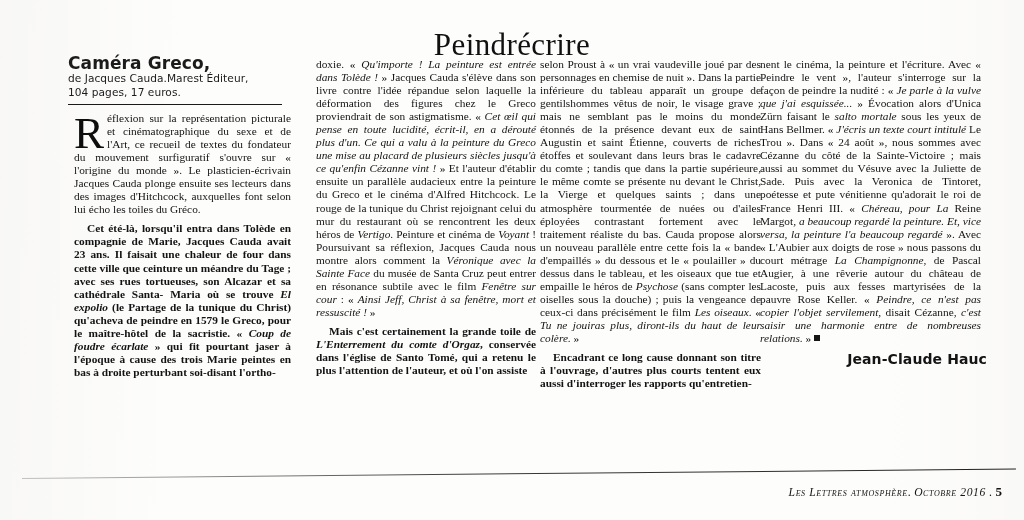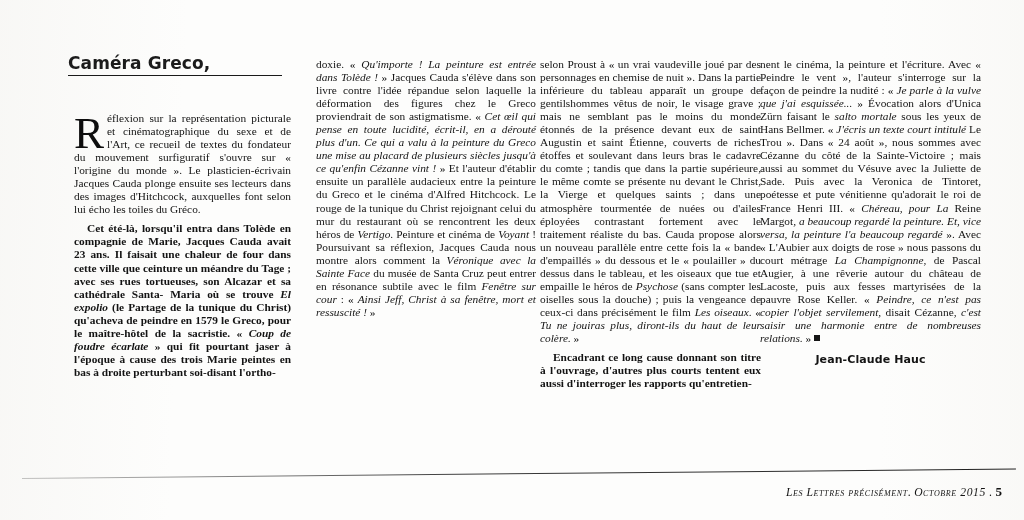--- a/index.html
+++ b/index.html
@@ -103,24 +103,24 @@
 
   .endmark {
     display: inline-block;
     width: 6px; height: 6px;
     background: #151515;
     margin-left: 3px;
     vertical-align: 1px;
   }
   .byline {
     display: block;
-    text-align: center;
+    text-align: right;
     font-family: "DejaVu Sans", sans-serif;
     font-weight: bold;
-    font-size: 11px;
+    font-size: 14px;
     letter-spacing: 0.1px;
     margin-top: 8px;
     text-indent: 0;
     color: #141414;
   }
 
   
   .bottom-rule {
     position: absolute;
     left: 22px;
@@ -154,44 +154,48 @@
   }
   .folio .dot { font-style: normal; }
 </style>
 </head>
 <body>
 
 <div class="page"></div>
 
 <div class="sheet">
 
+  <h1 class="article-title">Peindrécrire</h1>
 
   <div class="bookinfo">
     <div class="bi-title">Caméra Greco,</div>
+    <div class="bi-line">de Jacques Cauda.Marest Éditeur,</div>
+    <div class="bi-line">104 pages, 17 euros.</div>
     <div class="bi-rule"></div>
   </div>
 
   <div class="col" id="col1">
     <p class="noindent"><span class="dropcap">R</span><span>éflexion sur la représentation picturale et cinématographique du sexe et de l'Art, ce recueil de textes du fondateur du mouvement surfiguratif s'ouvre sur « l'origine du monde ». Le plasticien-écrivain Jacques Cauda plonge ensuite ses lecteurs dans des images d'Hitchcock, auxquelles font selon lui écho les toiles du Gréco.</span></p>
     <p><span>Cet été-là, lorsqu'il entra dans Tolède en compagnie de Marie, Jacques Cauda avait 23 ans. Il faisait une chaleur de four dans cette ville que ceinture un méandre du Tage ; avec ses rues tortueuses, son Alcazar et sa cathédrale Santa- Maria où se trouve </span><i>El expolio</i><span> (le Partage de la tunique du Christ) qu'acheva de peindre en 1579 le Greco, pour le maître-hôtel de la sacristie. « </span><i>Coup de foudre écarlate</i><span> » qui fit pourtant jaser à l'époque à cause des trois Marie peintes en bas à droite perturbant soi-disant l'ortho-</span></p>
   </div>
 
   <div class="col" id="col2">
     <p class="noindent"><span>doxie. « </span><i>Qu'importe ! La peinture est entrée dans Tolède !</i><span> » Jacques Cauda s'élève dans son livre contre l'idée répandue selon laquelle la déformation des figures chez le Greco proviendrait de son astigmatisme. « </span><i>Cet œil qui pense en toute lucidité, écrit-il, en a dérouté plus d'un. Ce qui a valu à la peinture du Greco une mise au placard de plusieurs siècles jusqu'à ce qu'enfin Cézanne vint !</i><span> » Et l'auteur d'établir ensuite un parallèle audacieux entre la peinture du Greco et le cinéma d'Alfred Hitchcock. Le rouge de la tunique du Christ rejoignant celui du mur du restaurant où se rencontrent les deux héros de </span><i>Vertigo</i><span>. Peinture et cinéma de </span><i>Voyant</i><span> ! Poursuivant sa réflexion, Jacques Cauda nous montre alors comment la </span><i>Véronique avec la Sainte Face</i><span> du musée de Santa Cruz peut entrer en résonance subtile avec le film </span><i>Fenêtre sur cour</i><span> : « </span><i>Ainsi Jeff, Christ à sa fenêtre, mort et ressuscité !</i><span> »</span></p>
+    <p><span>Mais c'est certainement la grande toile de </span><i>L'Enterrement du comte d'Orgaz</i><span>, conservée dans l'église de Santo Tomé, qui a retenu le plus l'attention de l'auteur, et où l'on assiste</span></p>
   </div>
 
   <div class="col" id="col3">
     <p class="noindent"><span>selon Proust à « un vrai vaudeville joué par des personnages en chemise de nuit ». Dans la partie inférieure du tableau apparaît un groupe de gentilshommes vêtus de noir, le visage grave ; mais ne semblant pas le moins du monde étonnés de la présence devant eux de saint Augustin et saint Étienne, couverts de riches étoffes et soulevant dans leurs bras le cadavre du comte ; tandis que dans la partie supérieure, le même comte se présente nu devant le Christ, la Vierge et quelques saints ; dans une atmosphère tourmentée de nuées ou d'ailes éployées contrastant fortement avec le traitement réaliste du bas. Cauda propose alors un nouveau parallèle entre cette fois la « bande d'empaillés » du dessous et le « poulailler » du dessus dans le tableau, et les oiseaux que tue et empaille le héros de </span><i>Psychose</i><span> (sans compter les oiselles sous la douche) ; puis la vengeance de ceux-ci dans précisément le film </span><i>Les oiseaux</i><span>. « </span><i>Tu ne jouiras plus, diront-ils du haut de leur colère.</i><span> »</span></p>
     <p><span>Encadrant ce long cause donnant son titre à l'ouvrage, d'autres plus courts tentent eux aussi d'interroger les rapports qu'entretien-</span></p>
   </div>
 
   <div class="col" id="col4">
     <p class="noindent"><span>nent le cinéma, la peinture et l'écriture. Avec « Peindre le vent », l'auteur s'interroge sur la façon de peindre la nudité : « </span><i>Je parle à la vulve que j'ai esquissée...</i><span> » Évocation alors d'Unica Zürn faisant le </span><i>salto mortale</i><span> sous les yeux de Hans Bellmer. « </span><i>J'écris un texte court intitulé</i><span> Le Trou ». Dans « 24 août », nous sommes avec Cézanne du côté de la Sainte-Victoire ; mais aussi au sommet du Vésuve avec la Juliette de Sade. Puis avec la Veronica de Tintoret, poétesse et pute vénitienne qu'adorait le roi de France Henri III. « </span><i>Chéreau, pour La</i><span> Reine Margot</span><i>, a beaucoup regardé la peinture. Et, vice versa, la peinture l'a beaucoup regardé</i><span> ». Avec « L'Aubier aux doigts de rose » nous passons du court métrage </span><i>La Champignonne</i><span>, de Pascal Augier, à une rêverie autour du château de Lacoste, puis aux fesses martyrisées de la pauvre Rose Keller. « </span><i>Peindre, ce n'est pas copier l'objet servilement,</i><span> disait Cézanne, </span><i>c'est saisir une harmonie entre de nombreuses relations.</i><span> »</span><span class="endmark"></span></p>
     <span class="byline">Jean-Claude Hauc</span>
   </div>
 
   <div class="bottom-rule"></div>
 
   <div class="folio">
-    <span class="smallcaps">Les Lettres précisément</span><span class="dot">.</span> <span class="smallcaps">Octobre 2015</span> <span class="dot">.</span> <span class="pagenum">5</span>
+    <span class="smallcaps">Les Lettres atmosphère</span><span class="dot">.</span> <span class="smallcaps">Octobre 2016</span> <span class="dot">.</span> <span class="pagenum">5</span>
   </div>
 
 </div>
 
 </body></html>

